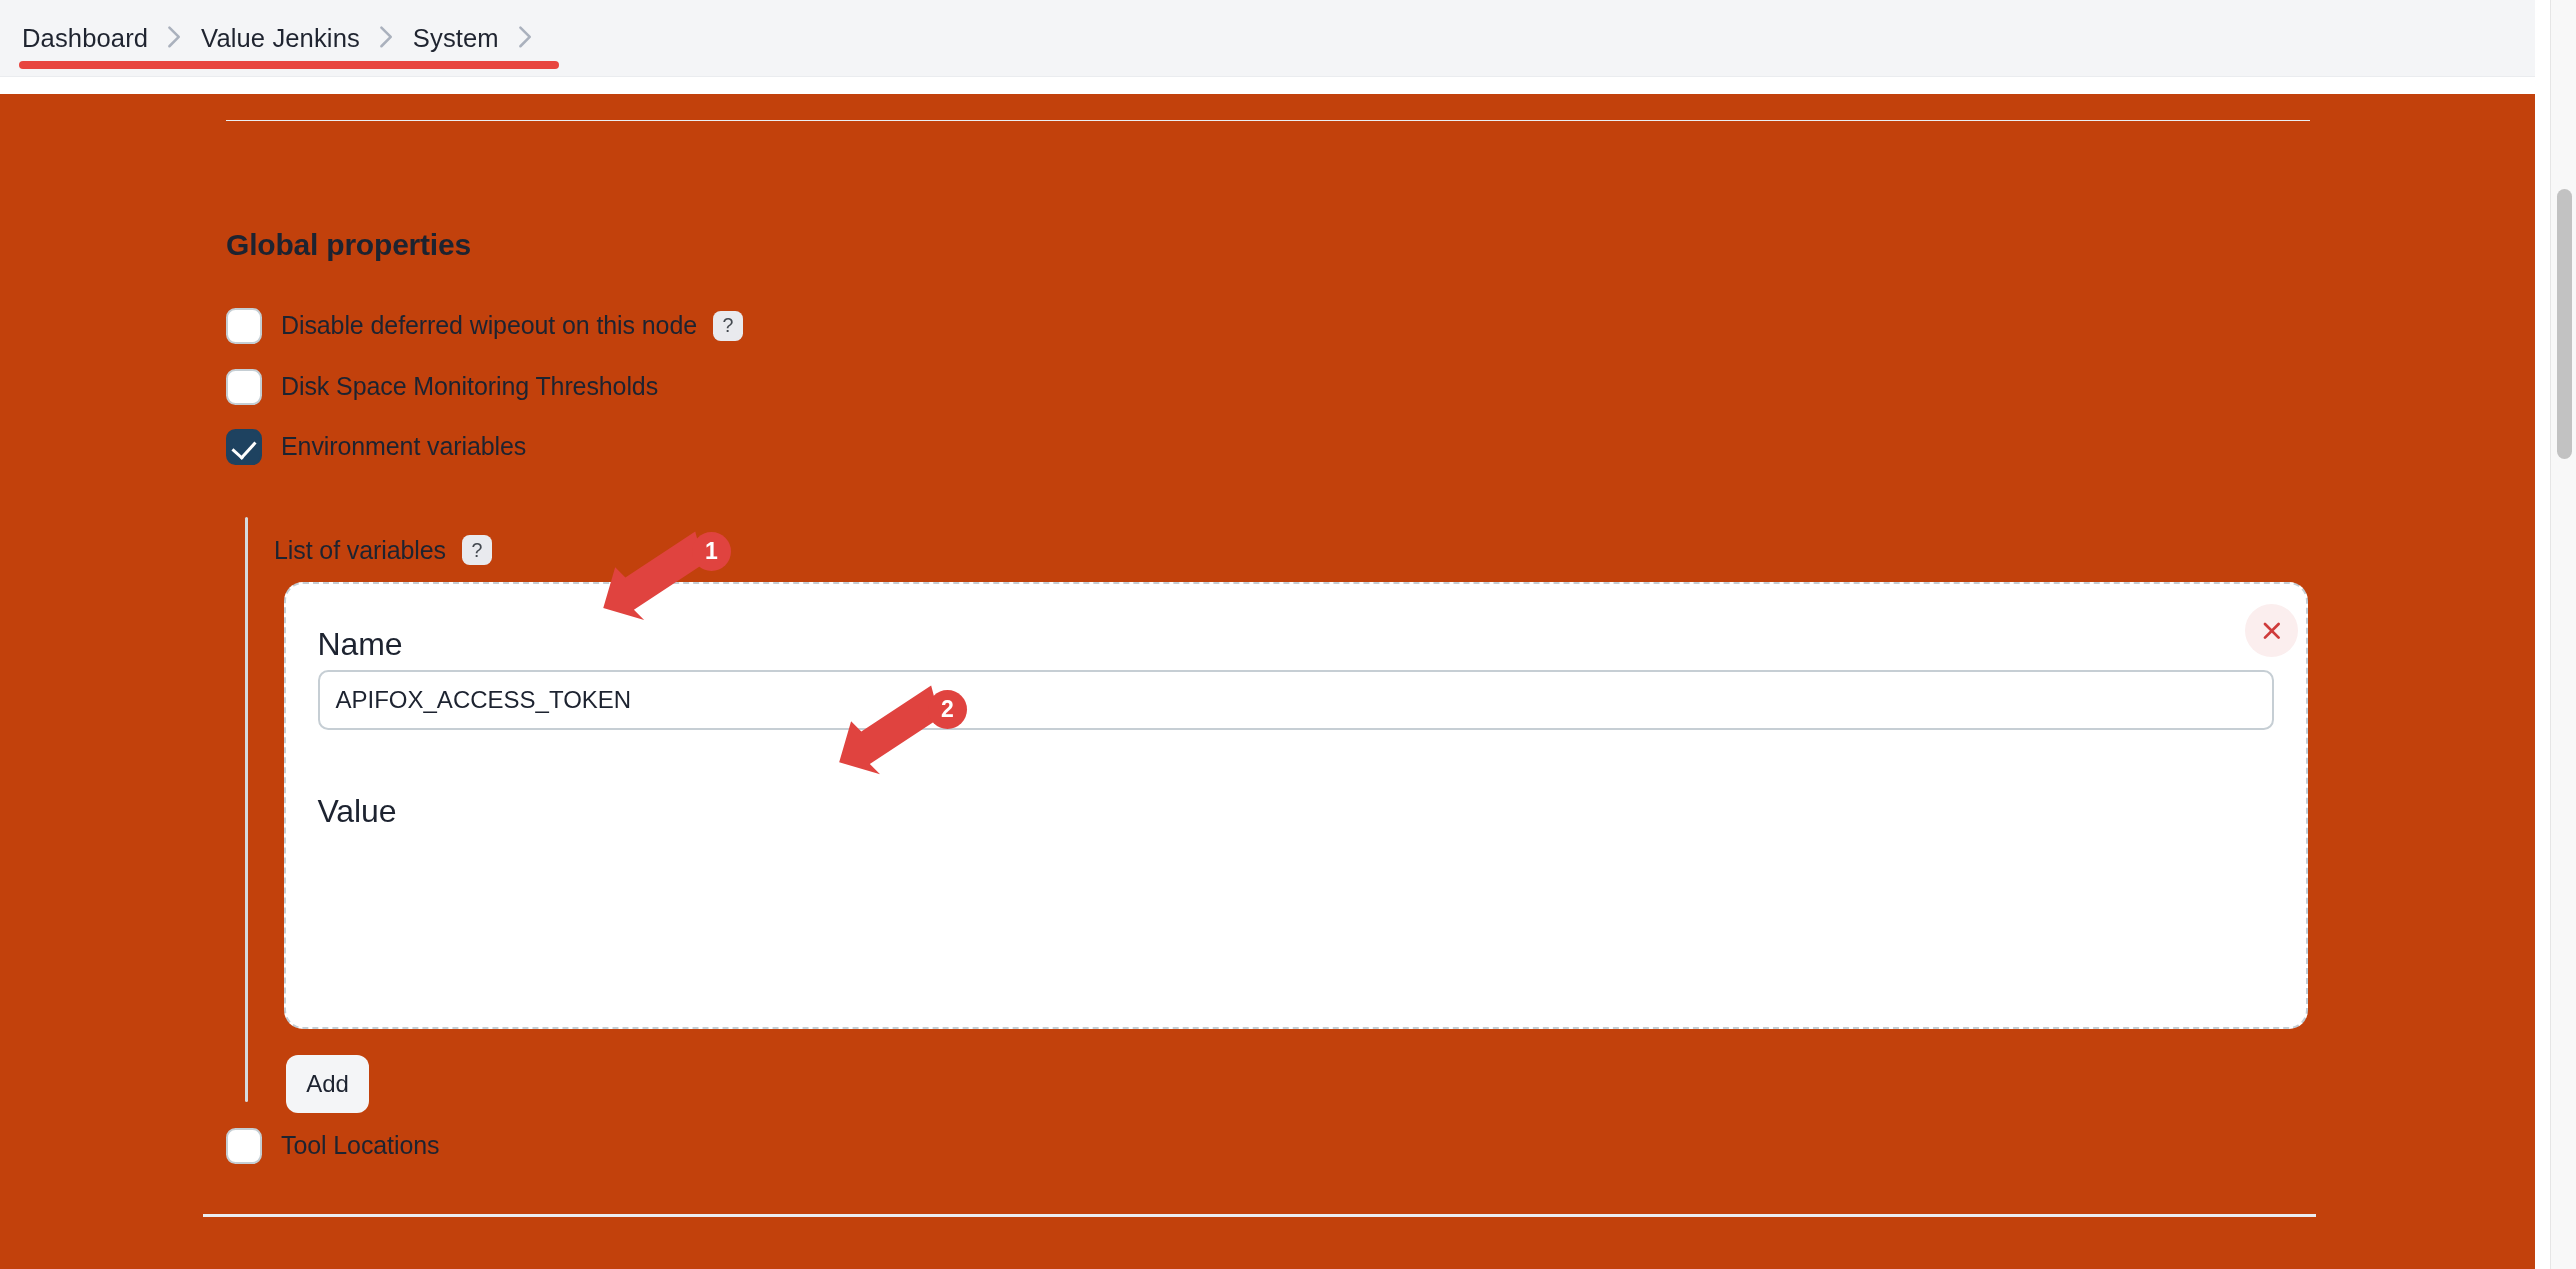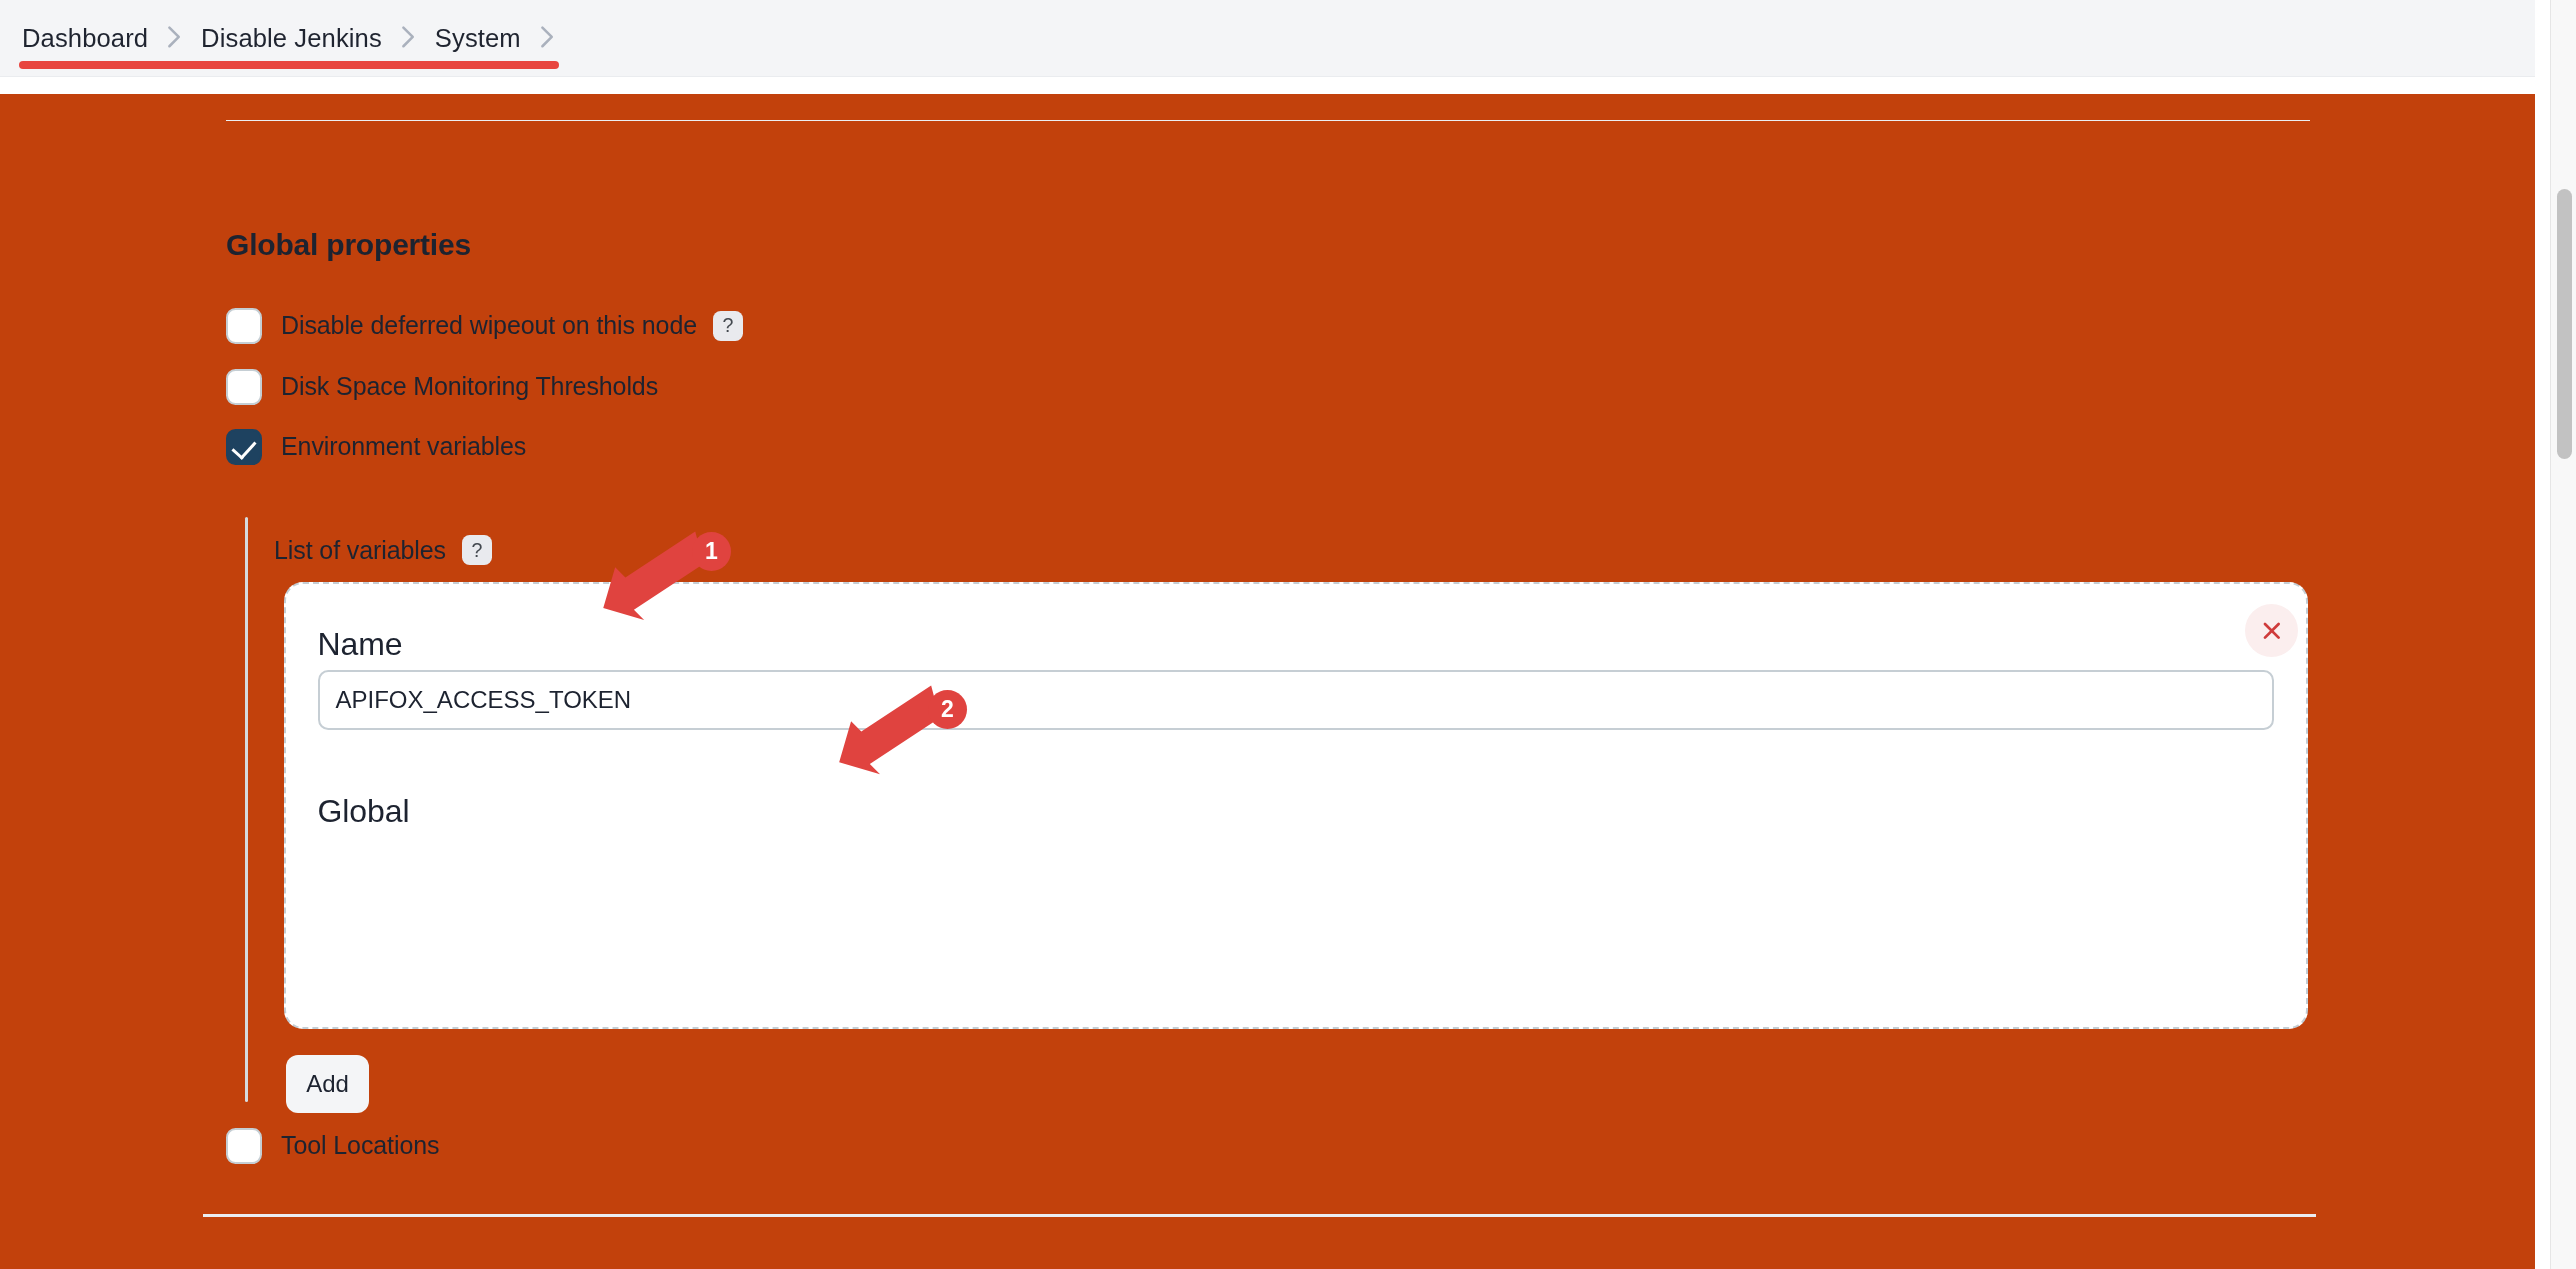--- a/index.html
+++ b/index.html
@@ -331,21 +331,21 @@
 
 <div id="screen">
 
   <div class="breadcrumb-bar">
     <span class="crumb">Dashboard</span>
     <span class="crumb-sep">
       <svg width="17" height="25.6" viewBox="0 0 20 30">
           <path d="M4 4 L15 15 L4 26" fill="none" stroke="#aab1bd" stroke-width="3" stroke-linecap="round" stroke-linejoin="round"></path>
         </svg>
     </span>
-    <span class="crumb">Disable Jenkins</span>
+    <span class="crumb">Value Jenkins</span>
     <span class="crumb-sep">
       <svg width="17" height="25.6" viewBox="0 0 20 30">
           <path d="M4 4 L15 15 L4 26" fill="none" stroke="#aab1bd" stroke-width="3" stroke-linecap="round" stroke-linejoin="round"></path>
         </svg>
     </span>
     <span class="crumb">System</span>
     <span class="crumb-sep">
       <svg width="17" height="25.6" viewBox="0 0 20 30">
           <path d="M4 4 L15 15 L4 26" fill="none" stroke="#aab1bd" stroke-width="3" stroke-linecap="round" stroke-linejoin="round"></path>
         </svg>
@@ -382,21 +382,21 @@
       <span class="help-badge">?</span>
     </div>
 
     <div class="var-card">
 
       <div class="field-label" style="left:31.5px; top:42px;">Name</div>
       <div class="text-input" style="left:31.5px; top:86px; width:1956px;">
         <span>APIFOX_ACCESS_TOKEN</span>
       </div>
 
-      <div class="field-label" style="left:31.5px; top:209px;">Global</div>
+      <div class="field-label" style="left:31.5px; top:209px;">Value</div>
 
     </div>
 
     <div class="del-btn">
       <span>
         <svg width="25.6" height="25.6" viewBox="0 0 30 30">
           <path d="M7 7 L23 23 M23 7 L7 23" stroke="#cf3b3b" stroke-width="3.2" stroke-linecap="round"></path>
         </svg>
       </span>
     </div>

